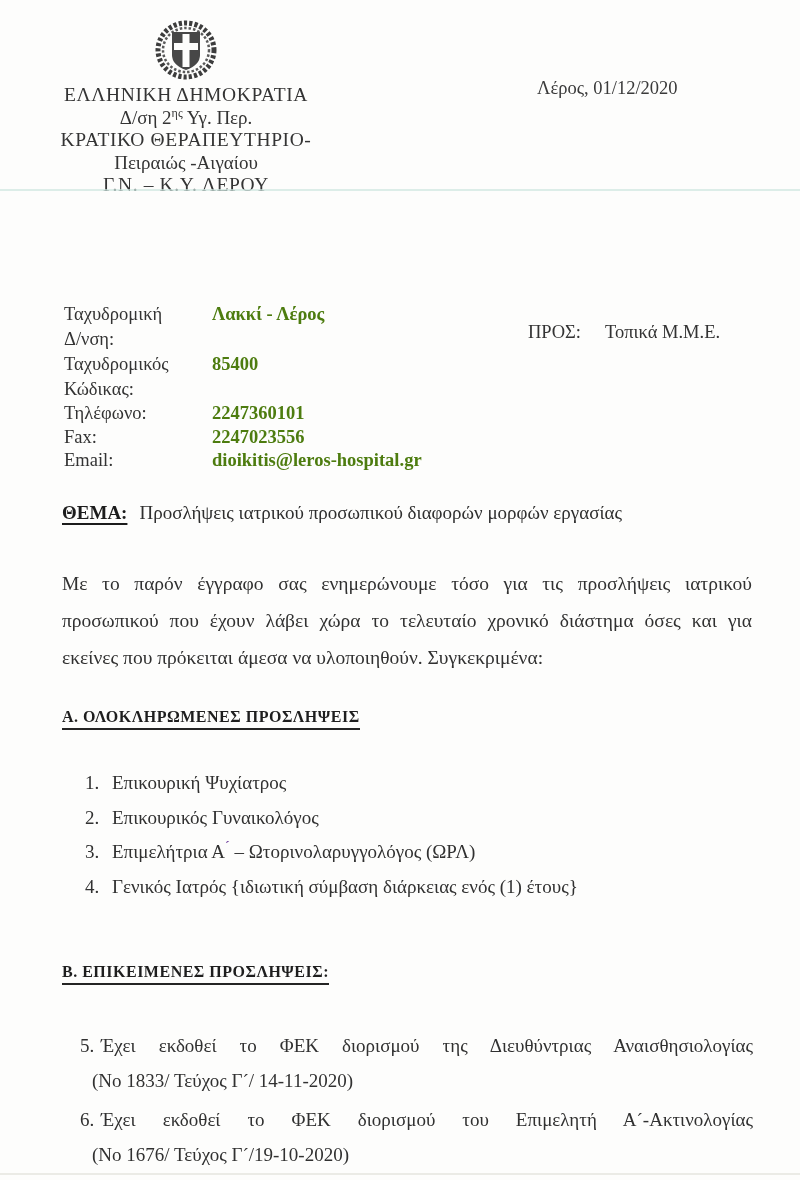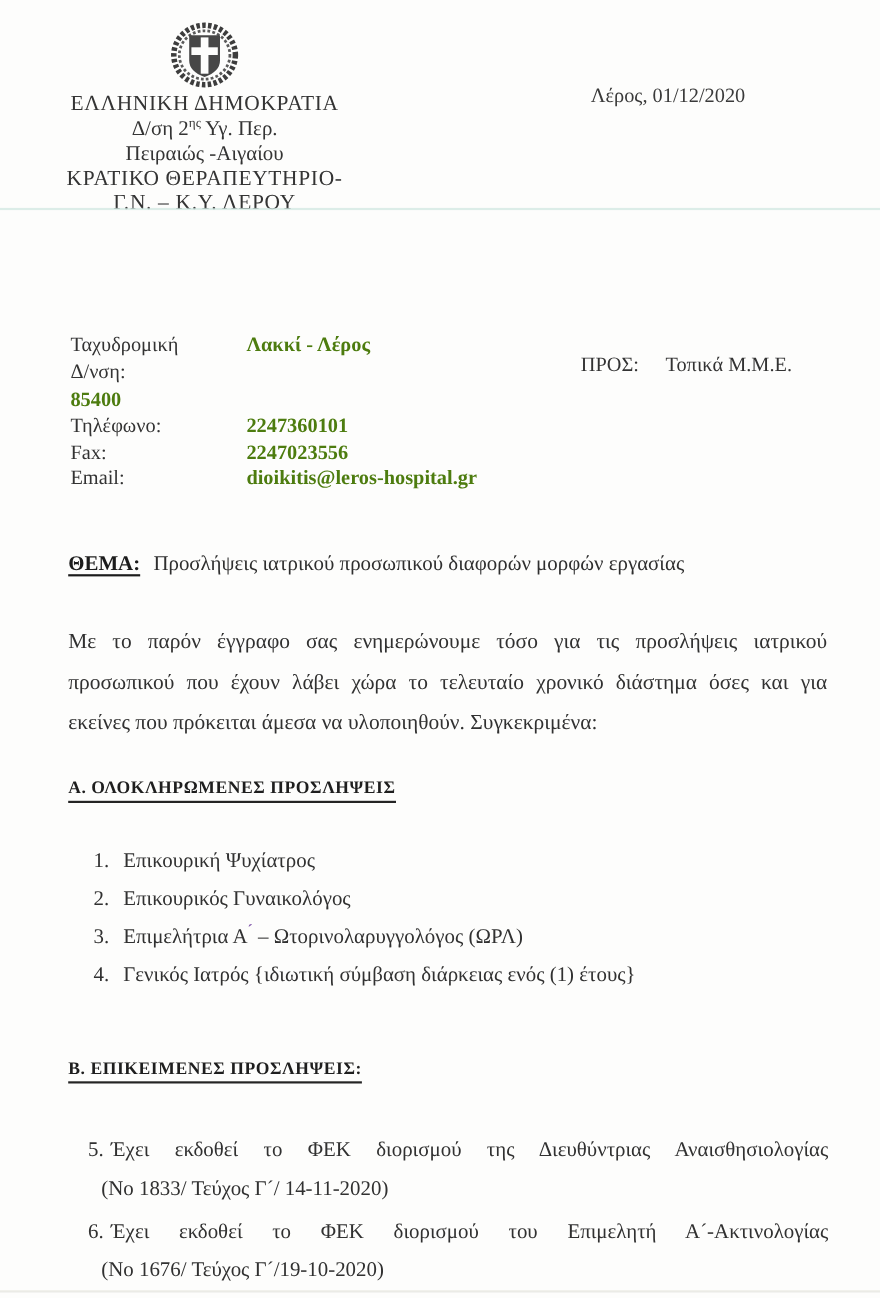--- a/index.html
+++ b/index.html
@@ -16,21 +16,21 @@
   .lh-caps { font-size:19.5px; letter-spacing:0.6px; }
   .lh-line sup { font-size:12px; line-height:0; }
   
   .date { position:absolute; left:537px; top:78px; font-size:18.5px; color:#3a3a3a; }
   
   .scan-line { position:absolute; left:0; width:800px; height:2px; background:#cde5df; opacity:0.7; }
   .scan-line.top-line { top:189px; }
   .scan-line.bottom-line { top:1173px; background:#dcdcd4; opacity:0.55; }
   
   .contact { position:absolute; left:64px; top:302px; font-size:18.5px; }
-  .crow { display:flex; align-items:flex-start;gap:12px; }
+  .crow { display:flex; align-items:flex-start; }
   .crow .clabel { width:148px; color:#333; }
   .crow .clabel span { display:block; }
   .crow .cvalue { font-weight:bold; color:#4d7c0f; }
   .crow.tall  { line-height:25px; }
   .crow.short { line-height:23.5px; }
   
   .recipient { position:absolute; left:528px; top:322px; font-size:18.5px; color:#333; }
   .recipient .rec-label { margin-right:24px; }
   
   .subject { position:absolute; left:62px; top:500px; width:692px; font-size:19px; line-height:26px; }
@@ -75,39 +75,43 @@
         <ellipse cx="32" cy="30" rx="23" ry="22" stroke-width="2.5" stroke-dasharray="2.5,2" opacity="0.85"></ellipse>
       </g>
       <path d="M18,12 H46 V35 Q46,45 32,50 Q18,45 18,35 Z" fill="#474747"></path>
       <g fill="#fdfdfc">
         <rect x="28.5" y="14" width="7" height="33"></rect>
         <rect x="20" y="23" width="24" height="7"></rect>
       </g>
     </svg>
     <div class="lh-line lh-caps">ΕΛΛΗΝΙΚΗ ΔΗΜΟΚΡΑΤΙΑ</div>
     <div class="lh-line"><span>Δ/ση 2</span><sup>ης</sup><span> Υγ. Περ.</span></div>
+    <div class="lh-line lh-caps">ΚΡΑΤΙΚΟ ΘΕΡΑΠΕΥΤΗΡΙΟ-</div>
     <div class="lh-line">Πειραιώς -Αιγαίου</div>
-    <div class="lh-line lh-caps">ΚΡΑΤΙΚΟ ΘΕΡΑΠΕΥΤΗΡΙΟ-</div>
     <div class="lh-line lh-caps">Γ.Ν. – Κ.Υ. ΛΕΡΟΥ</div>
   </div>
 
   <div class="date">Λέρος, 01/12/2020</div>
 
   <div class="scan-line top-line"></div>
   <div class="scan-line bottom-line"></div>
 
   <div class="contact">
     <div class="crow tall">
       <div class="clabel">
         <span>Ταχυδρομική</span>
         <span>Δ/νση:</span>
       </div>
       <div class="cvalue">Λακκί - Λέρος</div>
     </div>
     <div class="crow tall">
+      <div class="clabel">
+        <span>Ταχυδρομικός</span>
+        <span>Κώδικας:</span>
+      </div>
       <div class="cvalue">85400</div>
     </div>
     <div class="crow short">
       <div class="clabel">
         <span>Τηλέφωνο:</span>
       </div>
       <div class="cvalue">2247360101</div>
     </div>
     <div class="crow short">
       <div class="clabel">

